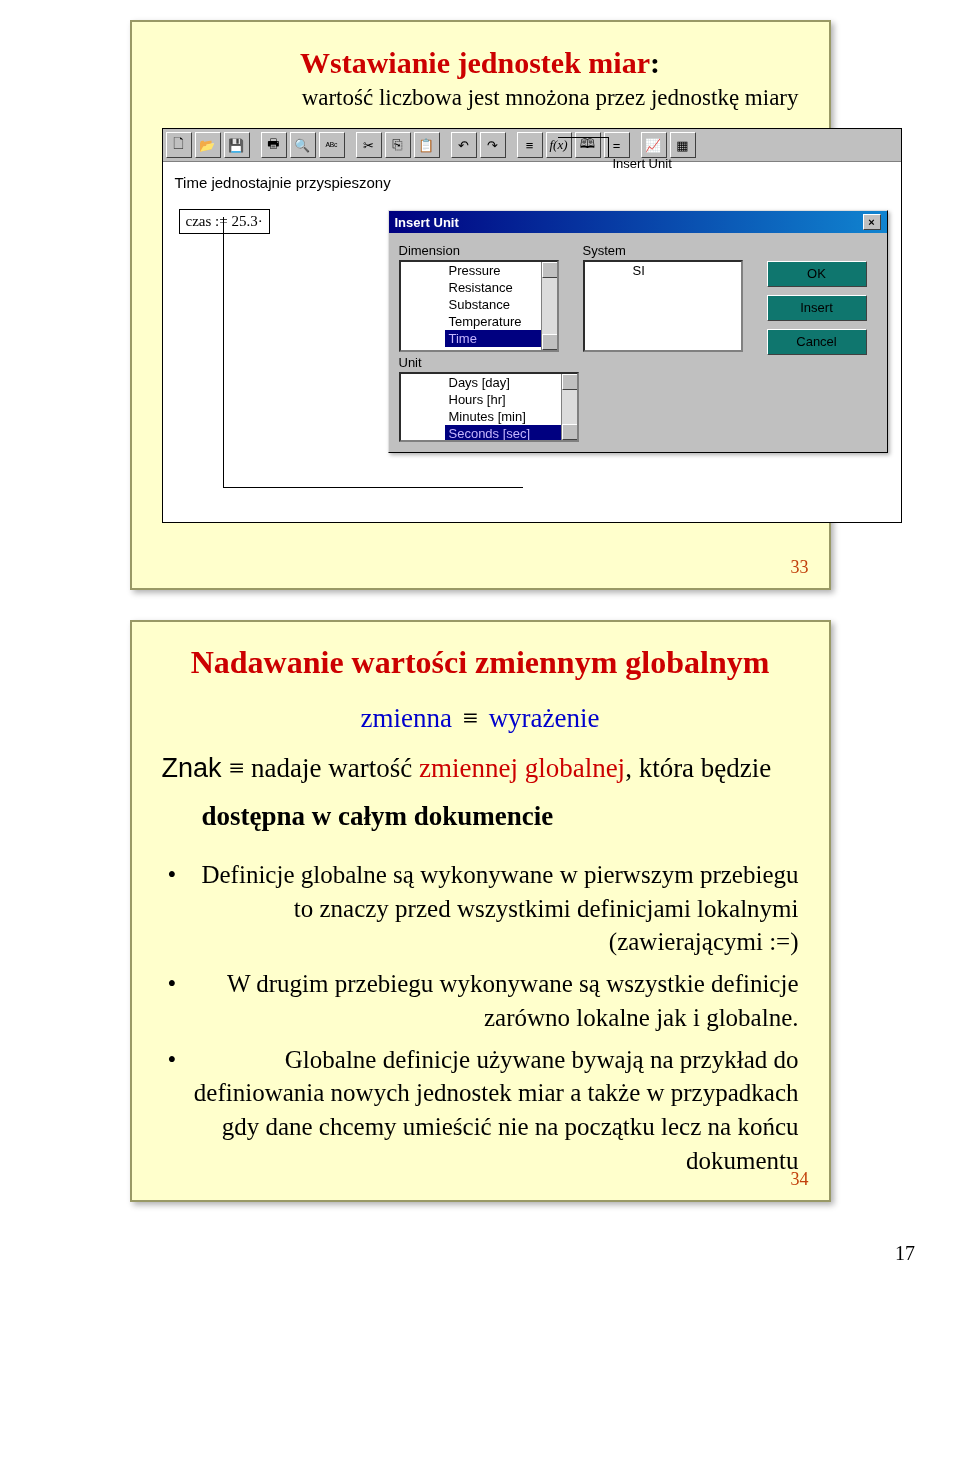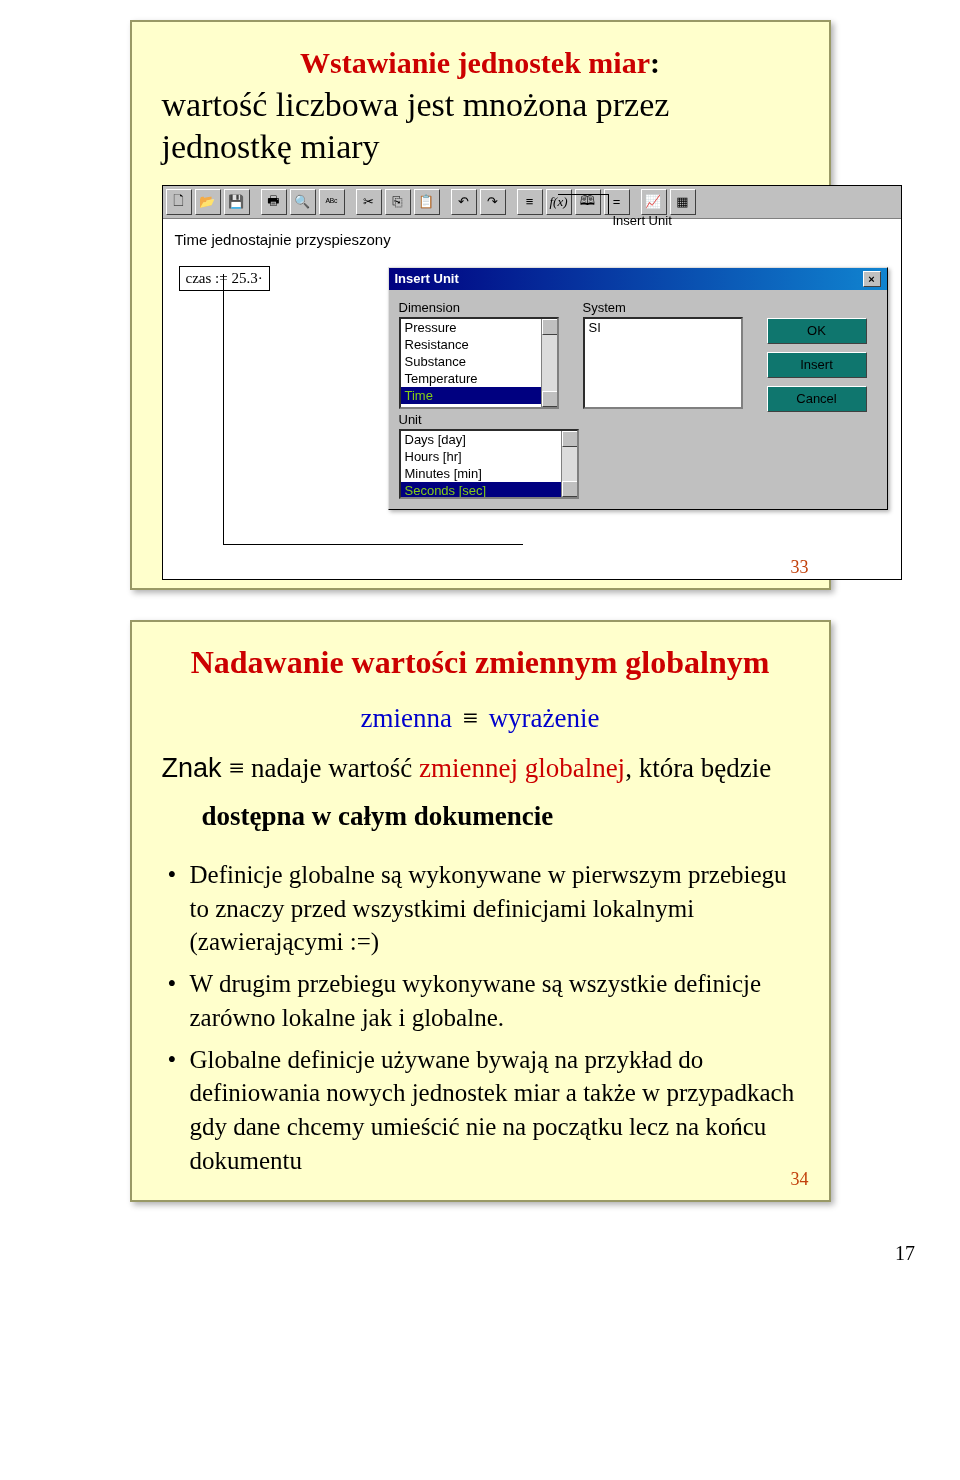--- a/index.html
+++ b/index.html
@@ -22,22 +22,22 @@
   .slide-2 { min-height: 560px; }
   .title-red {
     color: #cc0000;
     font-weight: bold;
     font-size: 30px;
     text-align: center;
     line-height: 1.25;
   }
   .subtitle-black {
     color: #000;
-    font-size: 34px;
-    text-align: left;
+    font-size: 23px;
+    text-align: right;
     line-height: 1.25;
     margin-top: 2px;
   }
   .slide-num {
     position: absolute;
     bottom: 10px;
     right: 20px;
     font-size: 18px;
     color: #c2410c;
   }
@@ -144,27 +144,27 @@
     column-gap: 24px;
   }
   .dlg-label { font-size: 13px; margin-bottom: 2px; }
   .listbox {
     border: 2px inset #808080;
     background: #fff;
     height: 92px;
     overflow: hidden;
     position: relative;
   }
-  .listbox ul { list-style: none; }
+  .listbox ul { list-style: none; padding-left: 44px; }
   .listbox li {
     padding: 1px 4px;
     font-size: 13px;
     white-space: nowrap;
   }
-  .li-selected { background: #000080; color: #84cc16; }
+  .li-selected { background: #000080; color: #c4b5fd; }
   .scrollbar {
     position: absolute;
     right: 0; top: 0; bottom: 0;
     width: 16px;
     background: #dcdcdc;
     border-left: 1px solid #808080;
   }
   .scrollbar::before, .scrollbar::after {
     content: "";
     position: absolute;
@@ -206,21 +206,21 @@
   }
   .s2-formula .zm { color: #0000cc; }
   .s2-line {
     font-size: 27px;
     line-height: 1.35;
     margin-bottom: 12px;
   }
   .s2-line .znak { font-family: Arial, sans-serif; }
   .s2-line .symbol { font-size: 27px; }
   .s2-line .kw { color: #cc0000; text-align: right; }
-  .bullets { margin-top: 23px; padding-left: 28px; }
+  .bullets { margin-top: 23px; padding-left: 28px; text-align: right; }
   .bullets li {
     font-size: 25px;
     line-height: 1.35;
     margin-bottom: 8px;
     list-style: none;
     position: relative;
   }
   .bullets li::before {
     content: "•";
     position: absolute;

